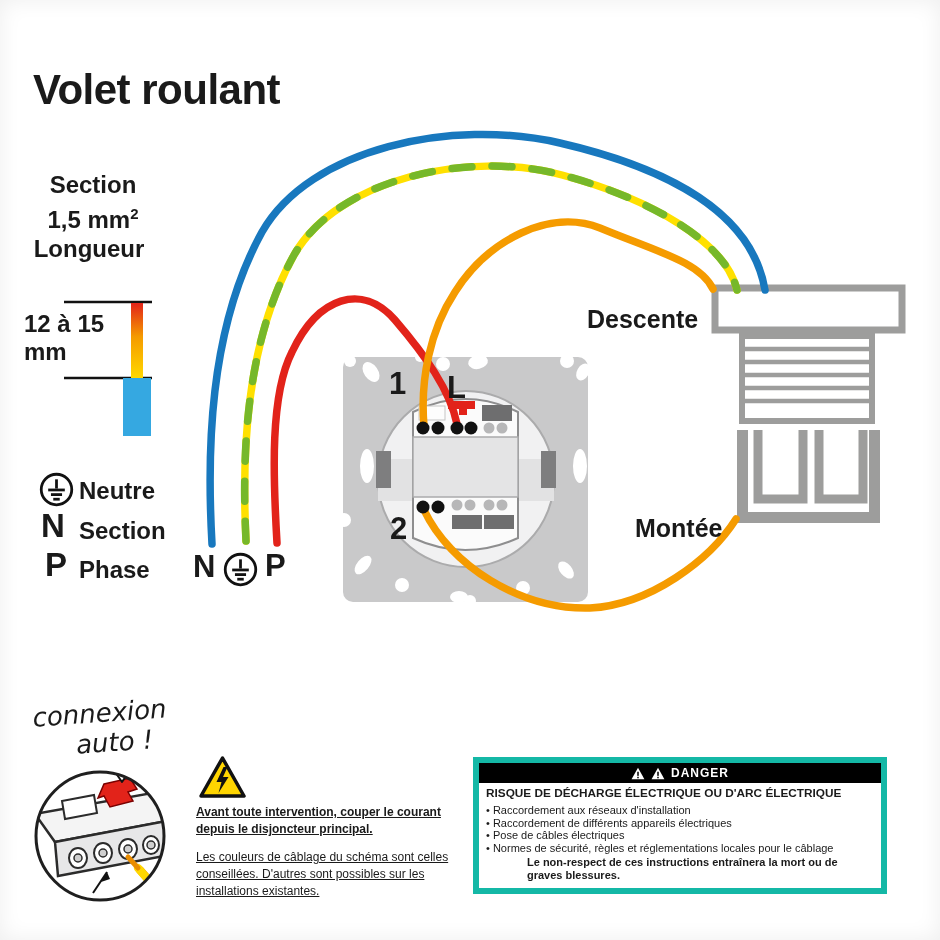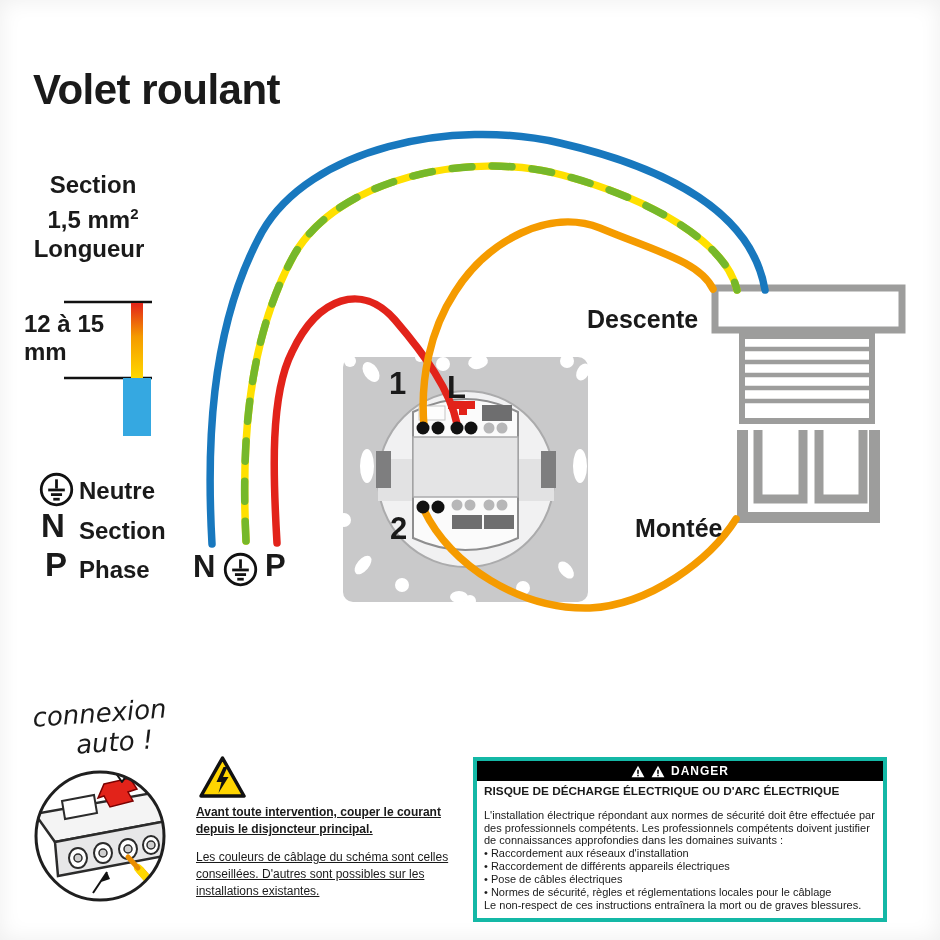--- a/index.html
+++ b/index.html
@@ -18,28 +18,28 @@
   .np-letter{font-size:33px;font-weight:bold;}
   .wire-letter{font-size:31px;font-weight:bold;}
   .term-label{font-size:31px;font-weight:bold;}
   .dir-label{font-size:25px;font-weight:bold;margin-top:29px;}
   #connexion{left:18px;top:698px;width:165px;transform:rotate(-4deg);
              font-family:"DejaVu Sans",sans-serif;font-style:italic;font-size:26px;line-height:30px;text-align:center;}
   #connexion .l2{padding-left:26px;}
   .note{font-size:12px;line-height:17px;width:262px;text-decoration:underline;}
   #note1{left:196px;top:804px;font-weight:bold;}
   #note2{left:196px;top:849px;}
-  #danger{left:473px;top:757px;width:414px;border:4px solid #14b8a6;background:#fff;box-sizing:border-box;}
+  #danger{left:473px;top:757px;width:414px;border:6px solid #14b8a6;background:#fff;box-sizing:border-box;}
   #danger-header{background:var(--c-danger_bg,#000);color:#fff;height:20px;display:flex;align-items:center;
                  justify-content:center;gap:6px;font-size:12px;font-weight:bold;letter-spacing:1px;}
   #danger-body{padding:4px 7px 6px 7px;font-size:11px;line-height:12.8px;}
-  #danger-title{font-weight:bold;font-size:11.8px;margin-bottom:11px;}
+  #danger-title{font-weight:bold;font-size:11.8px;margin-bottom:4px;}
   #danger ul{margin:0;padding:0;list-style:none;}
   #danger li::before{content:"• ";}
-  #danger-footer{font-weight:normal;margin-top:1px;}
+  #danger-footer{font-weight:bold;margin-top:1px;margin-left:41px;}
   .earth-icon{display:inline-block;}
 </style>
 </head>
 <body>
 <div class="stage">
 
 <svg class="diagram" width="940" height="940" viewBox="0 0 940 940">
   <defs>
     <linearGradient id="bareWire" x1="0" y1="0" x2="0" y2="1">
       <stop offset="0" style="stop-color:var(--c-red,#E2231A)"></stop>
@@ -241,21 +241,20 @@
     </svg>
     <svg width="14" height="13" viewBox="0 0 24 22">
       <path d="M12 1 L23 21 H1 Z" fill="#fff"></path>
       <rect x="10.7" y="8" width="2.6" height="7" fill="#000"></rect>
       <rect x="10.7" y="16.6" width="2.6" height="2.6" fill="#000"></rect>
     </svg>
     <span>DANGER</span>
   </div>
   <div id="danger-body">
     <div id="danger-title">RISQUE DE DÉCHARGE ÉLECTRIQUE OU D'ARC ÉLECTRIQUE</div>
-    <div>L'installation électrique répondant aux normes de sécurité doit être effectuée par des professionnels compétents. Les professionnels compétents doivent justifier de connaissances approfondies dans les domaines suivants :</div>
     <ul>
       <li>Raccordement aux réseaux d'installation</li>
       <li>Raccordement de différents appareils électriques</li>
       <li>Pose de câbles électriques</li>
       <li>Normes de sécurité, règles et réglementations locales pour le câblage</li>
     </ul>
     <div id="danger-footer">Le non-respect de ces instructions entraînera la mort ou de graves blessures.</div>
   </div>
 </div>
 

